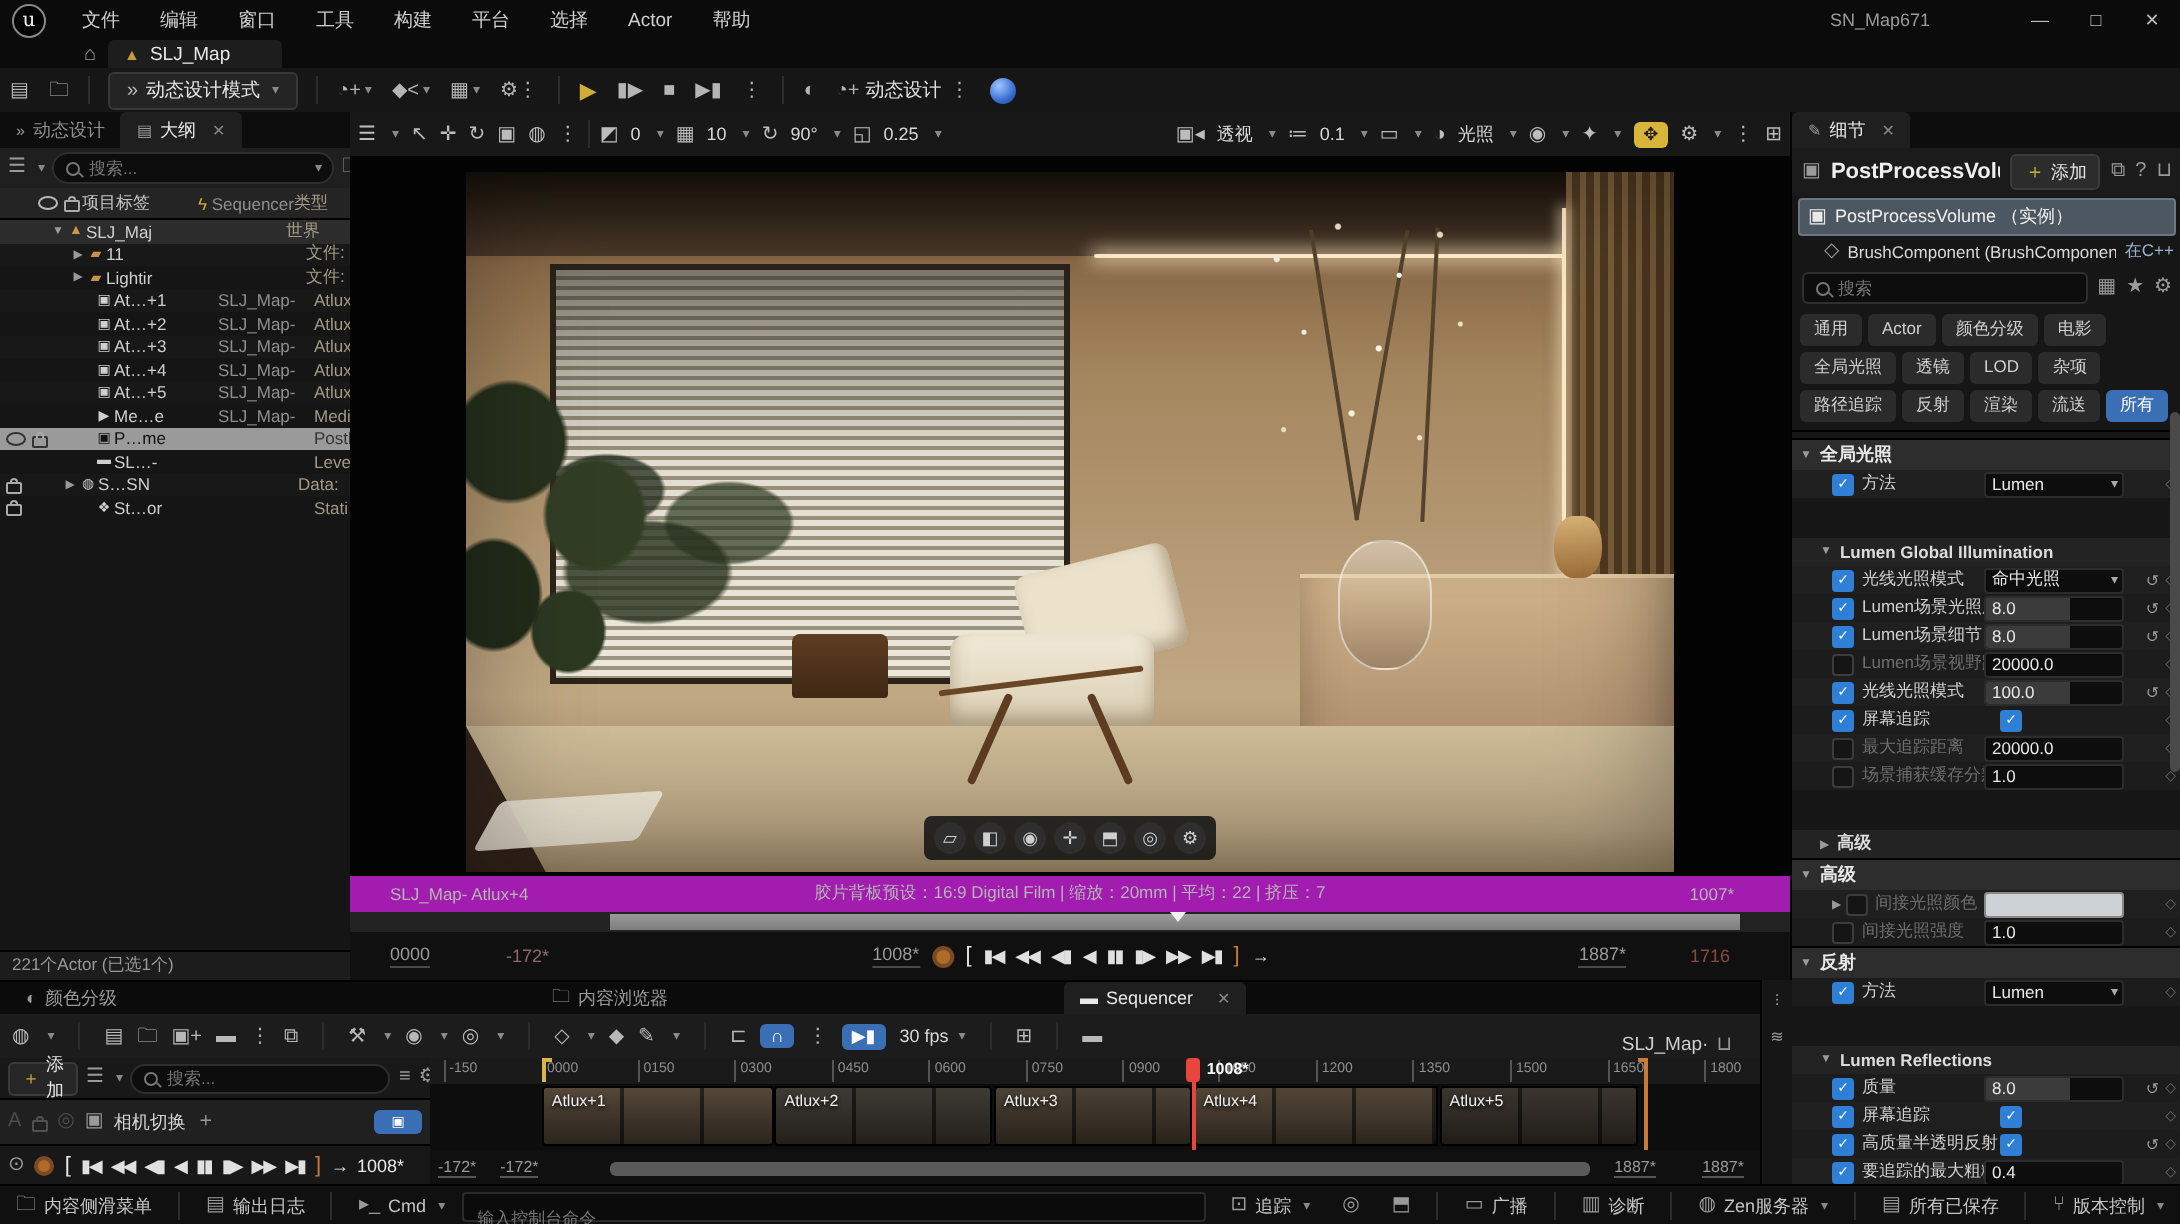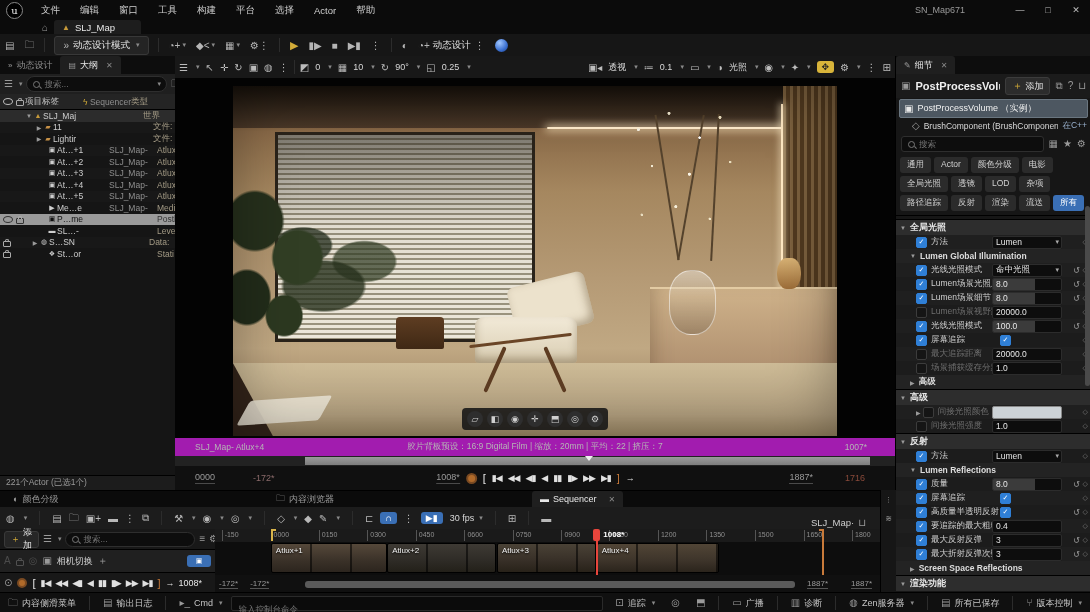--- a/index.html
+++ b/index.html
@@ -42,21 +42,21 @@
   .paneltabs{height:18px;display:flex;background:#0d0d0d;}
   .ptab{display:flex;align-items:center;padding:0 8px;font-size:9px;color:#8f8f8f;background:#0d0d0d;}
   .ptab.active{background:#1f1f1f;color:#e8e8e8;border-radius:3px 3px 0 0;}
   .ptab .tic{margin-right:4px;font-size:8px;color:#9a9a9a;}
   .closex{margin-left:8px;color:#888;font-size:8px;}
   .searchrow{height:20px;display:flex;align-items:center;background:#1f1f1f;padding:0 4px;gap:4px;}
   .searchpill{flex:1;position:relative;height:14px;background:#0d0d0d;border:1px solid #2e2e2e;border-radius:8px;display:flex;align-items:center;}
   .sicon{width:5px;height:5px;border:1px solid #777;border-radius:50%;position:relative;margin:0 4px 0 6px;flex:none;}
   .sicon::after{content:"";position:absolute;width:3px;height:1px;background:#777;transform:rotate(45deg);right:-3px;bottom:-1px;}
   .searchpill input{flex:1;background:transparent;border:none;color:#bbb;font-size:8.5px;padding:0;min-width:0;}
-  .colheader{height:15px;display:flex;align-items:center;background:#242424;border-bottom:1px solid #000;font-size:8.5px;color:#c5c5c5;}
+  .colheader{height:15px;display:flex;align-items:center;background:#242424;border-bottom:1px solid #000;font-size:8.5px;color:#c5c5c5;padding-left:16px;}
   .orow{height:11.5px;display:flex;align-items:center;font-size:8.5px;color:#cfcfcf;}
   .orow:nth-child(odd){background:#181818;}
   .orow.world{background:#2c2c2c;}
   .orow.sel{background:#9a9a9a;color:#101010;}
   .ogut{width:22px;flex:none;display:flex;align-items:center;justify-content:flex-start;gap:3px;padding-left:3px;}
   .otw{width:8px;flex:none;color:#9a9a9a;font-size:6px;text-align:center;}
   .oic{width:10px;flex:none;font-size:7px;text-align:center;}
   .olabel{width:52px;flex:none;overflow:hidden;white-space:nowrap;}
   .oseq{width:48px;flex:none;color:#8f8f8f;overflow:hidden;white-space:nowrap;}
   .otype{flex:1;color:#a39a85;overflow:hidden;white-space:nowrap;}
@@ -144,21 +144,21 @@
   #addbtn .plus{color:#d2ab38;font-size:10px;}
   #addbtn .albl{color:#e5e5e5;font-size:9px;}
   #dinstance{height:17px;margin:1px 3px 0;background:#4d5761;border:1px solid #6a7680;border-radius:2px;display:flex;align-items:center;padding:0 4px;gap:4px;font-size:9px;color:#f0f0f0;white-space:nowrap;overflow:hidden;}
   #dcomp{height:15px;display:flex;align-items:center;padding:0 4px 0 16px;gap:4px;font-size:8.5px;color:#d8d8d8;white-space:nowrap;overflow:hidden;}
   #dsearch{height:22px;display:flex;align-items:center;padding:0 5px;gap:5px;}
   #dchips{padding:2px 4px 4px;display:flex;flex-wrap:wrap;gap:3px;border-bottom:1px solid #000;}
   .chip{background:#2b2b2b;border-radius:3px;padding:2px 7px;font-size:8.5px;color:#d0d0d0;}
   .chip.active{background:#3a6fb5;color:#fff;}
   #drows{position:absolute;left:0;top:163px;bottom:0;width:100%;overflow:hidden;}
   .dcat{height:15px;background:#2d2d2d;border-top:1px solid #000;display:flex;align-items:center;padding:0 4px;gap:4px;font-size:9px;font-weight:bold;color:#e8e8e8;}
-  .dsub{height:14px;background:#232323;display:flex;align-items:center;padding:0 0 0 14px;gap:4px;font-size:8.5px;font-weight:bold;color:#dcdcdc;}
+  .dsub{height:14px;background:#232323;display:flex;align-items:center;padding:0 0 0 14px;gap:4px;font-size:8.5px;font-weight:bold;color:#dcdcdc;margin-top:20px;}
   .tw{color:#9a9a9a;font-size:6px;}
   .drow{height:14px;display:flex;align-items:center;padding-left:20px;font-size:8.5px;color:#cfcfcf;background:#1c1c1c;}
   .drow:nth-child(even){background:#1f1f1f;}
   .drow .dlbl{flex:1;white-space:nowrap;overflow:hidden;margin-left:4px;}
   .drow.dim .dlbl{color:#6e6e6e;}
   .cb{width:9px;height:9px;border-radius:2px;background:#151515;border:1px solid #3c3c3c;flex:none;display:flex;align-items:center;justify-content:center;}
   .cb.on{background:#2f7fd6;border-color:#2f7fd6;color:#fff;font-size:7px;}
   .dval{width:62px;flex:none;height:11px;background:#0d0d0d;border:1px solid #2c2c2c;border-radius:2px;display:flex;align-items:center;padding:0 3px;font-size:8.5px;color:#e8e8e8;position:relative;overflow:hidden;}
   .dval.fill::before{content:"";position:absolute;left:0;top:0;bottom:0;width:62%;background:#3b3b3b;}
   .dval span{position:relative;}
@@ -977,20 +977,23 @@
             </div>
           <div class="clip cl2" style="left:25.9%;width:16.4%">
               <span class="cllabel">Atlux+2</span>
             </div>
           <div class="clip cl3" style="left:42.4%;width:14.9%">
               <span class="cllabel">Atlux+3</span>
             </div>
           <div class="clip cl4" style="left:57.4%;width:18.4%">
               <span class="cllabel">Atlux+4</span>
             </div>
+          <div class="clip cl5" style="left:75.9%;width:15.0%">
+              <span class="cllabel">Atlux+5</span>
+            </div>
         </div>
         <div class="startbrk"></div>
         <div class="endbrk"></div>
         <div class="phline"></div>
         <div class="phhandle"></div>
         <span class="phlabel">1008*</span>
         <div id="sbottom">
           <span style="margin-left:4px;border-bottom:1px solid #555">-172*</span>
           <span style="margin-left:12px;border-bottom:1px solid #555">-172*</span>
           <div id="sscroll"></div>

